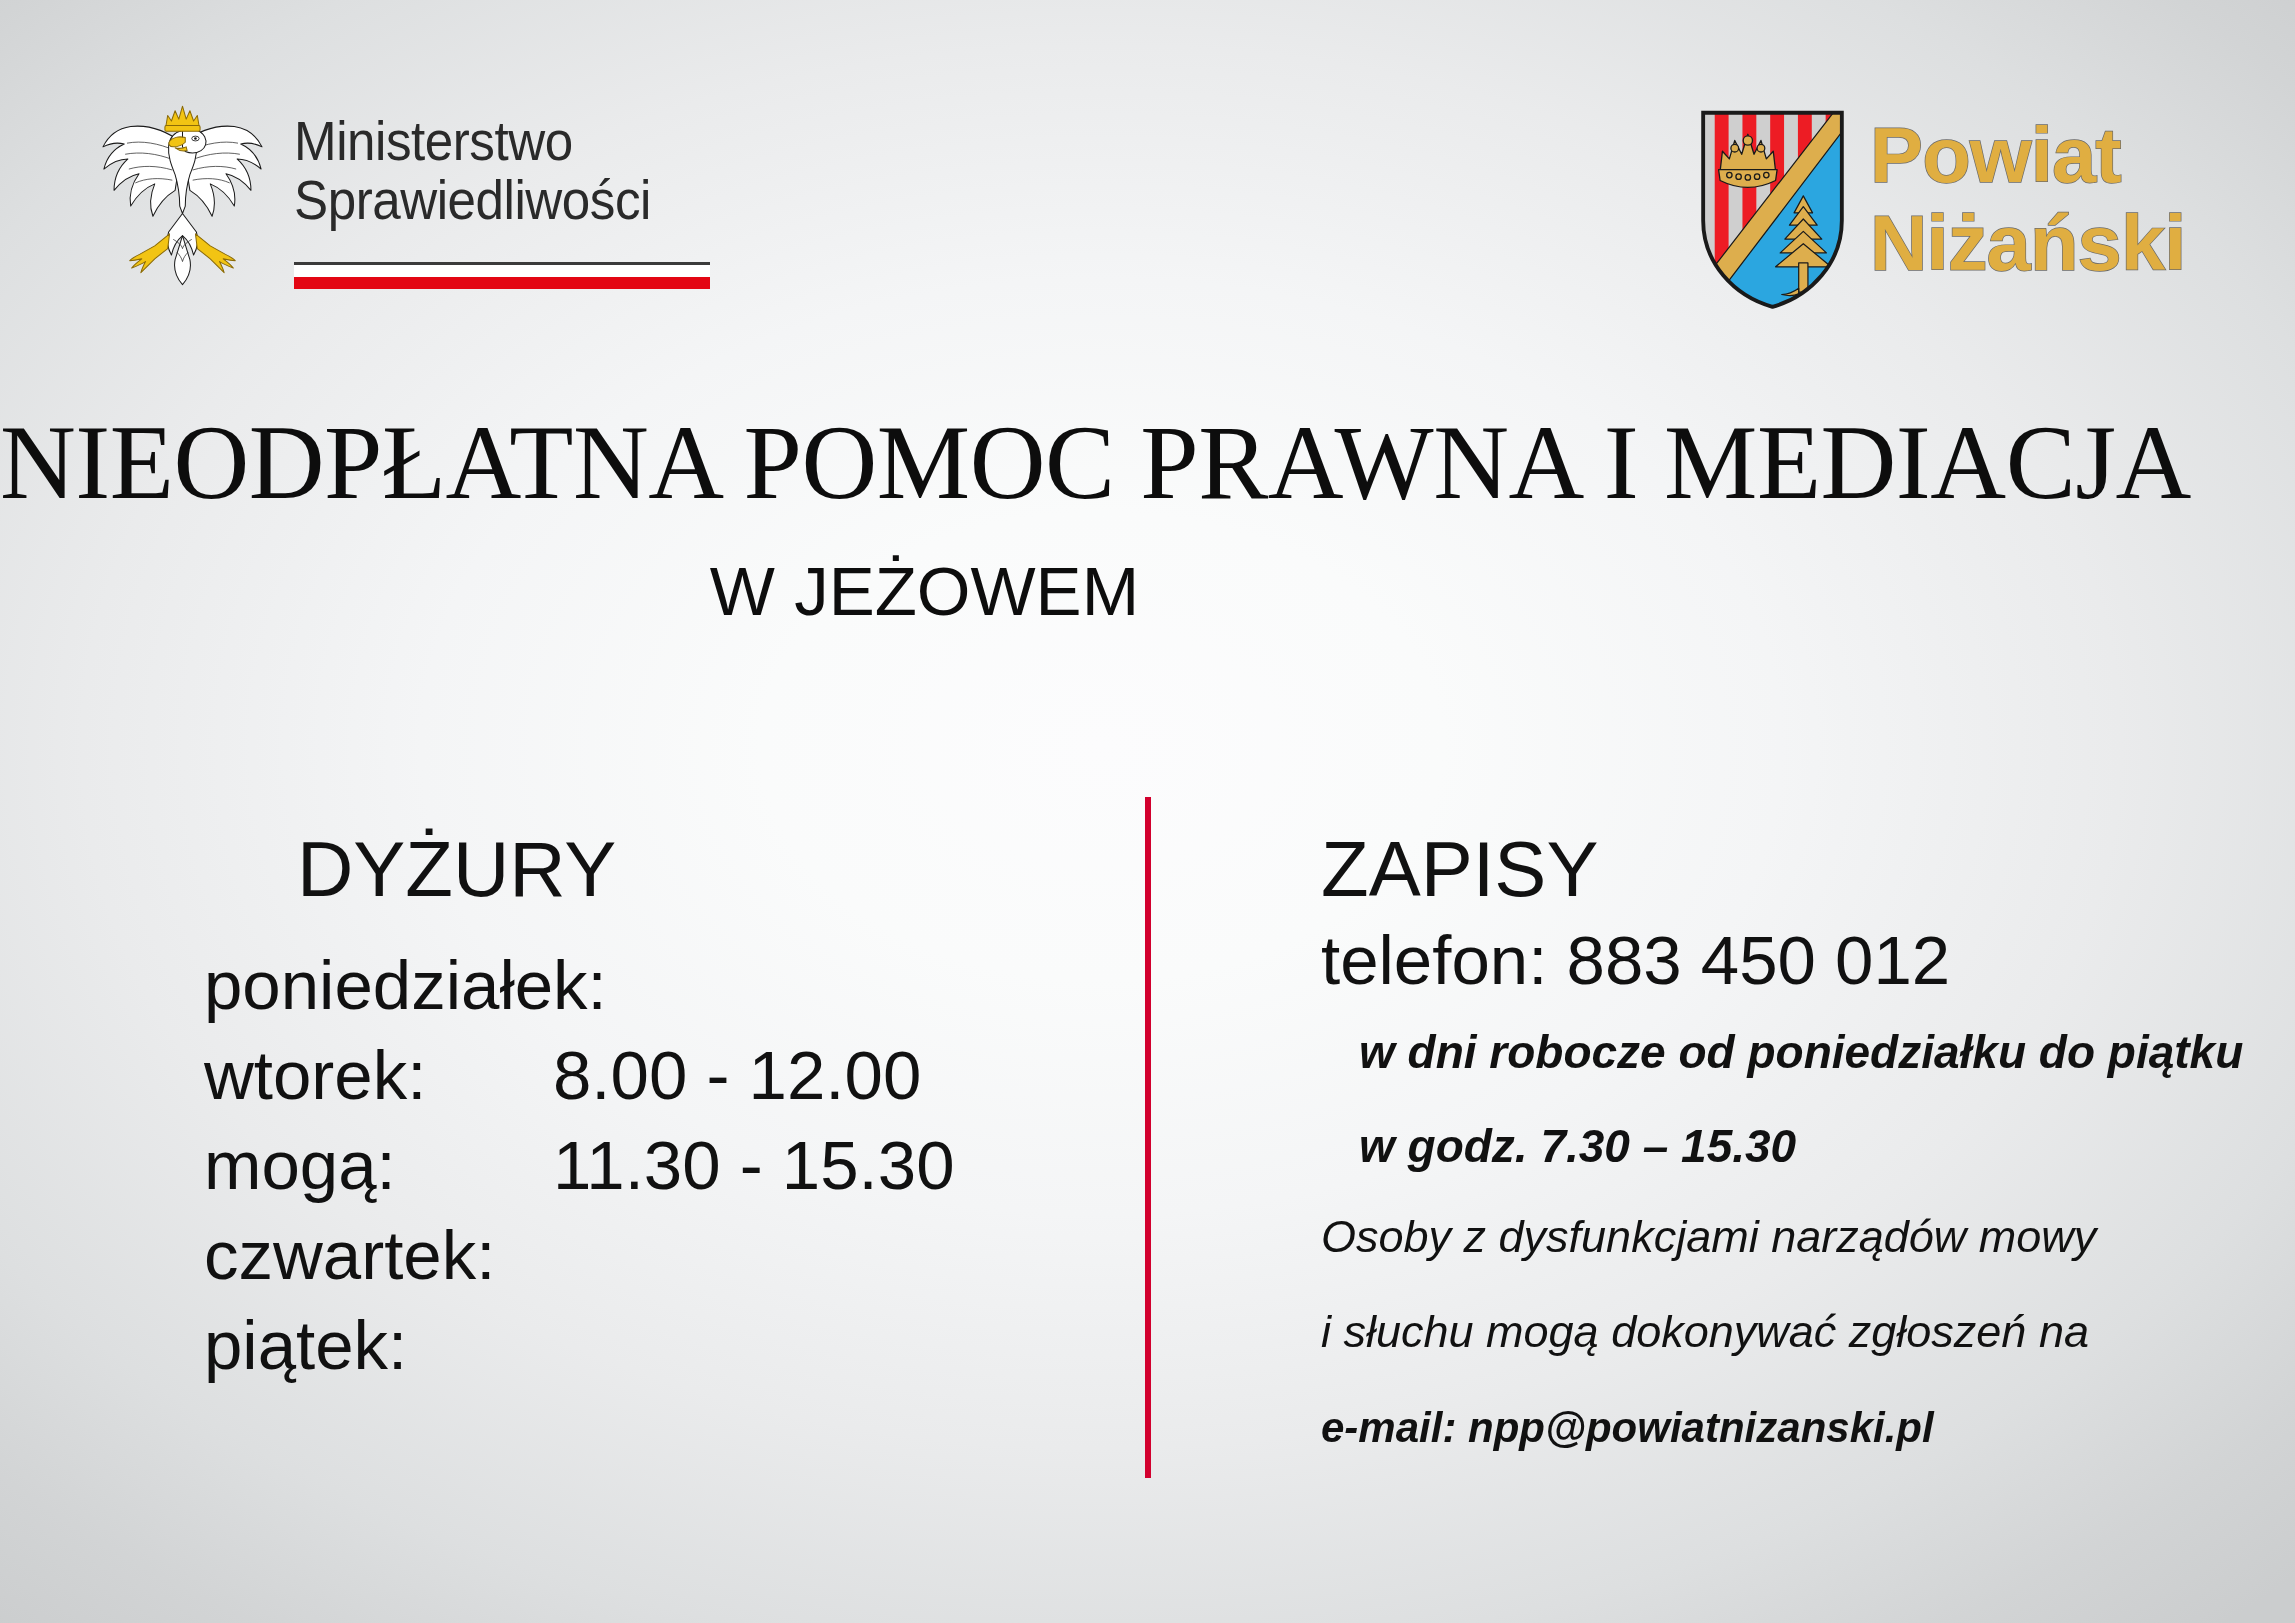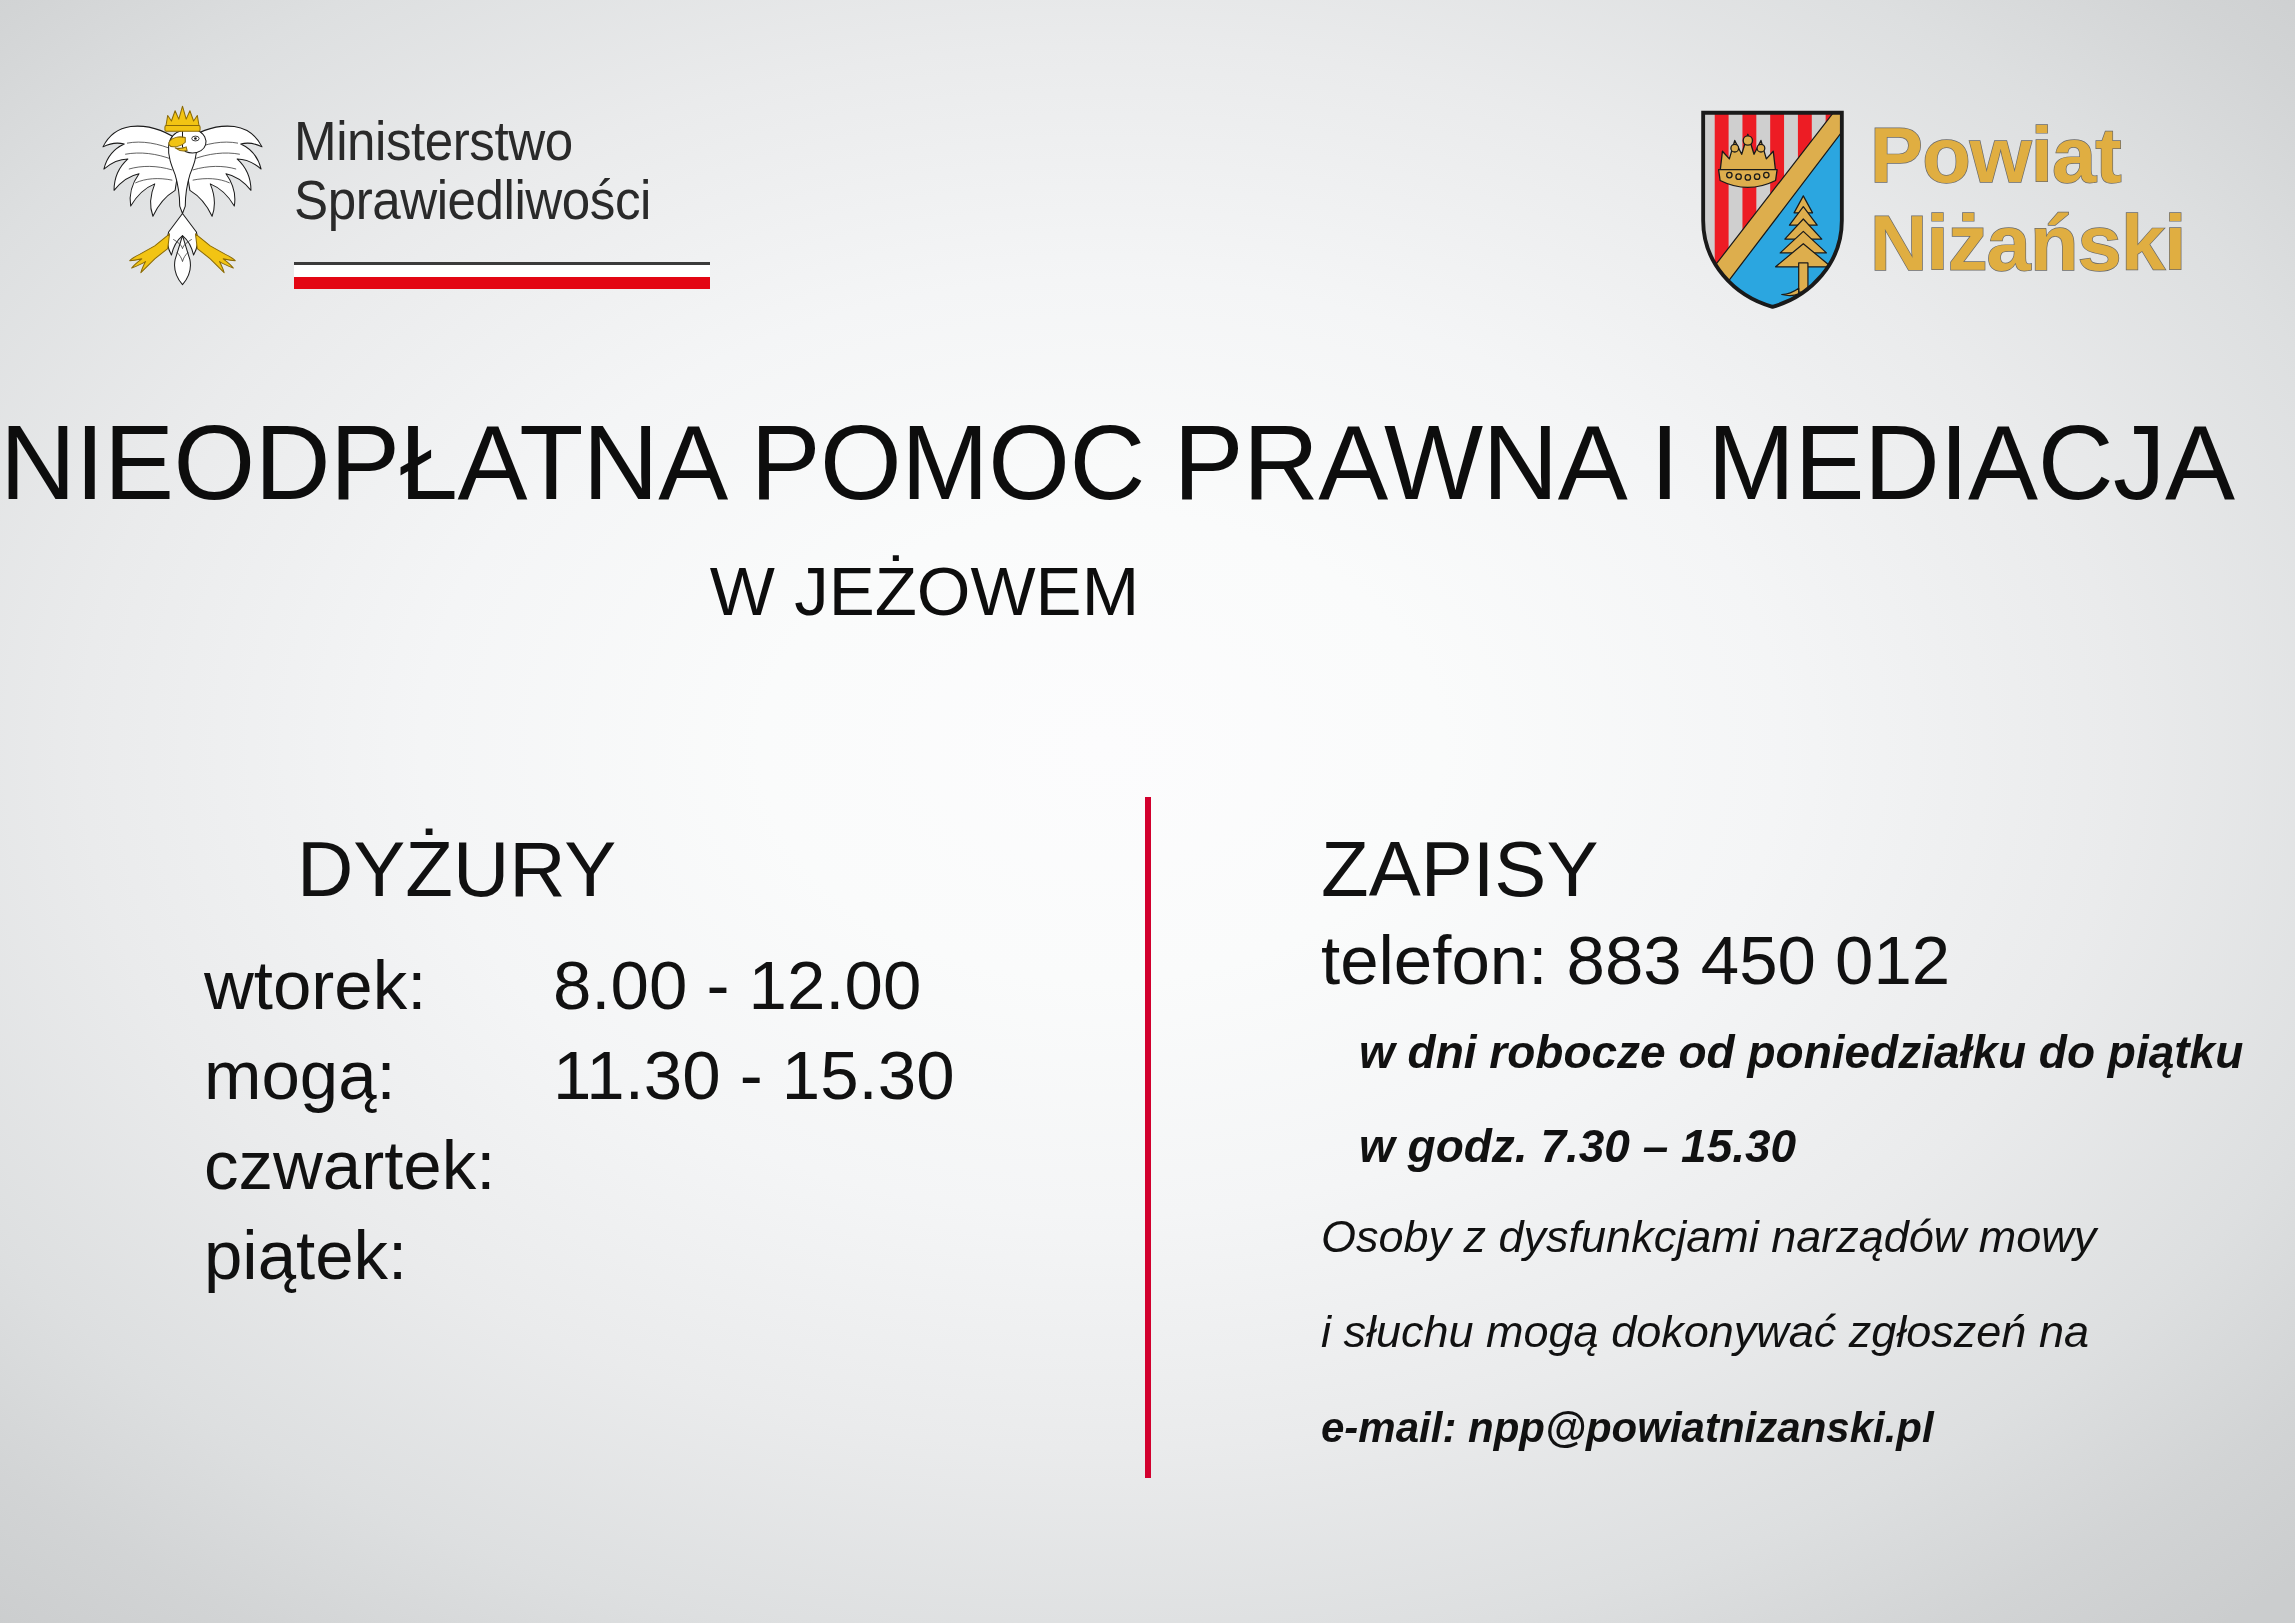--- a/index.html
+++ b/index.html
@@ -102,21 +102,21 @@
     transform: scaleX(1.02);
     transform-origin: left center;
   }
 
   
   #main-title {
     left: 0;
     top: 407px;
     width: 2042px;
     text-align: left;
-    font-family: Liberation Sans, sans-serif;
+    font-family: Liberation Serif, serif;
     font-size: 105px;
     line-height: 111px;
     letter-spacing: -0.5px;
     color: #0d0d0d;
     white-space: nowrap;
   }
   #subtitle {
     left: 0;
     top: 555px;
     width: 1849px;
@@ -383,20 +383,24 @@
 
   <div id="main-title" class="abs">NIEODPŁATNA POMOC PRAWNA I MEDIACJA</div>
   <div id="subtitle" class="abs">W JEŻOWEM</div>
 
   <div id="divider" class="abs"></div>
 
   <div id="duty-column" class="abs">
     <div id="duty-heading">DYŻURY</div>
 
     <div id="duty-list">
+      <div class="duty-row">
+        <span class="duty-day">poniedziałek:</span>
+        <span class="duty-time"></span>
+      </div>
       <div class="duty-row">
         <span class="duty-day">wtorek:</span>
         <span class="duty-time">8.00 - 12.00</span>
       </div>
       <div class="duty-row">
         <span class="duty-day">mogą:</span>
         <span class="duty-time">11.30 - 15.30</span>
       </div>
       <div class="duty-row">
         <span class="duty-day">czwartek:</span>

